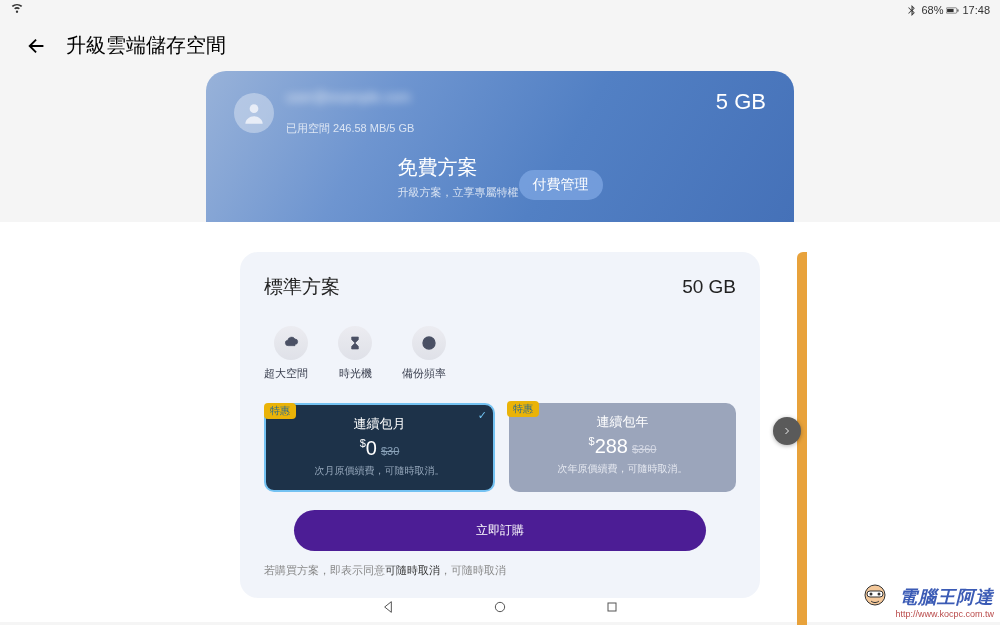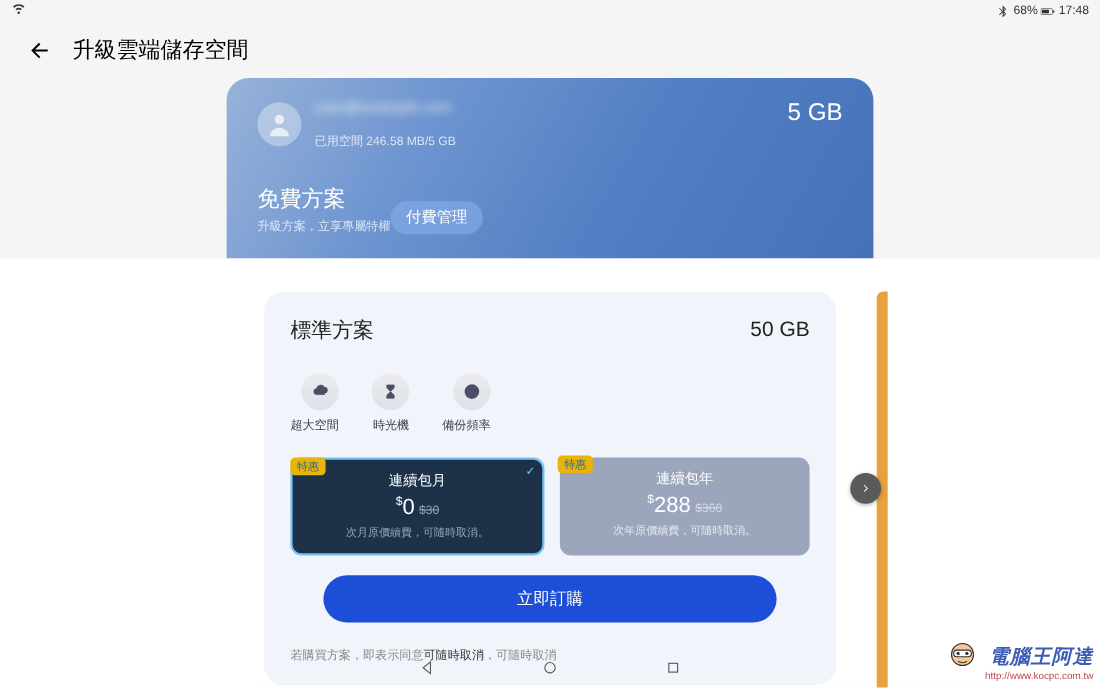--- a/index.html
+++ b/index.html
@@ -13,21 +13,21 @@
 .title-row .back { width: 22px; height: 22px; }
 .title-row h1 { font-size: 20px; font-weight: 500; color: #000; }
 
 .hero { margin: 0 206px; background: linear-gradient(120deg, #98b2d9 0%, #6e95d0 30%, #5280c4 60%, #4571b8 100%); border-radius: 20px 20px 0 0; padding: 18px 28px 22px 28px; color: #fff; position: relative; }
 .hero-top { display: flex; align-items: center; gap: 12px; }
 .avatar { width: 40px; height: 40px; border-radius: 50%; background: rgba(255,255,255,0.35); display: flex; align-items: center; justify-content: center; }
 .avatar svg { width: 26px; height: 26px; fill: #e8edf7; }
 .hero-info .name { filter: blur(4px); font-size: 14px; color: rgba(255,255,255,0.8); }
 .hero-info .usage { font-size: 11px; color: rgba(255,255,255,0.75); margin-top: 16px; }
 .hero-quota { position: absolute; right: 28px; top: 18px; font-size: 22px; font-weight: 400; }
-.hero-bottom { display: flex; justify-content: flex-start; align-items: flex-end; margin-top: 31px; }
+.hero-bottom { display: flex; justify-content: center; align-items: flex-end; margin-top: 18px; }
 .plan-current { font-size: 20px; font-weight: 500; }
 .plan-sub { font-size: 11px; color: rgba(255,255,255,0.75); margin-top: 4px; }
 .pay-manage { background: rgba(130,170,230,0.7); border-radius: 16px; padding: 6px 14px; font-size: 14px; color: #fff; }
 
 .content { background: #fff; padding-top: 30px; height: 400px; position: relative; }
 .card { margin: 0 240px 0 240px; background: #f1f4fa; border-radius: 18px; padding: 22px 24px 20px 24px; position: relative; }
 .card-title-row { display: flex; justify-content: space-between; align-items: center; margin-bottom: 26px; }
 .card-title { font-size: 19px; color: #222; font-weight: 500; }
 .card-quota { font-size: 19px; color: #222; }
 
@@ -47,21 +47,21 @@
 .option-price { color: #fff; }
 .option-price .cur { font-size: 11px; vertical-align: top; }
 .option-price .val { font-size: 20px; font-weight: 500; }
 .option-price .old { font-size: 11px; text-decoration: line-through; margin-left: 4px; }
 .option.selected .old { color: #8aa2b9; }
 .option.unselected .old { color: #d5d9e5; }
 .option-note { font-size: 10px; margin-top: 4px; }
 .option.selected .option-note { color: #94a6ba; }
 .option.unselected .option-note { color: #e5e8f0; }
 
-.subscribe-btn { background: #1d4ed8; color: #fff; text-align: center; padding: 12px; border-radius: 24px; font-size: 15px; margin: 0 30px 22px 30px; }
+.subscribe-btn { background: #4c1d95; color: #fff; text-align: center; padding: 12px; border-radius: 24px; font-size: 12px; margin: 0 30px 12px 30px; }
 .agreement { font-size: 11px; color: #888; text-align: left; }
 .agreement b { color: #333; font-weight: 500; }
 
 .next-chip { position: absolute; right: 199px; top: 195px; width: 28px; height: 28px; border-radius: 50%; background: #5a5a5a; display: flex; align-items: center; justify-content: center; box-shadow: 0 1px 4px rgba(0,0,0,0.3); }
 .next-chip svg { width: 12px; height: 12px; stroke: #eee; }
 .orange-peek { position: absolute; right: 193px; top: 30px; width: 10px; height: 405px; background: #e8a23b; border-radius: 6px 0 0 6px; }
 
 .navbar { position: absolute; bottom: 0; left: 0; right: 0; height: 36px; display: flex; justify-content: center; align-items: center; gap: 96px; }
 .navbar svg { width: 16px; height: 16px; stroke: #555; fill: none; stroke-width: 1.5; }
 

